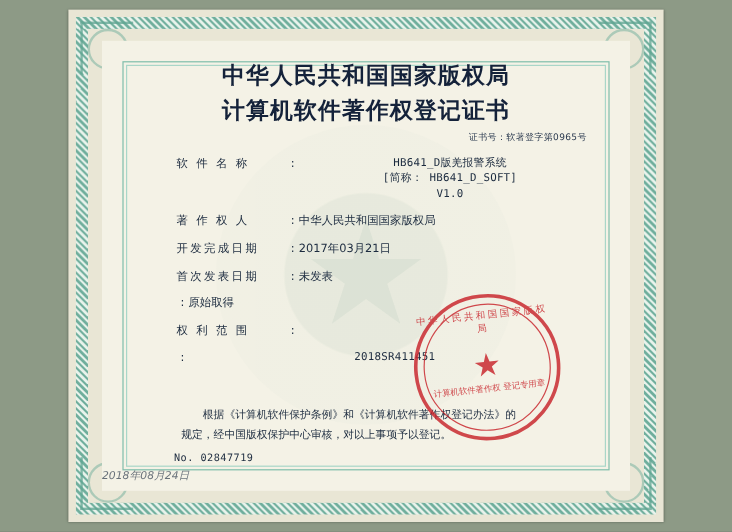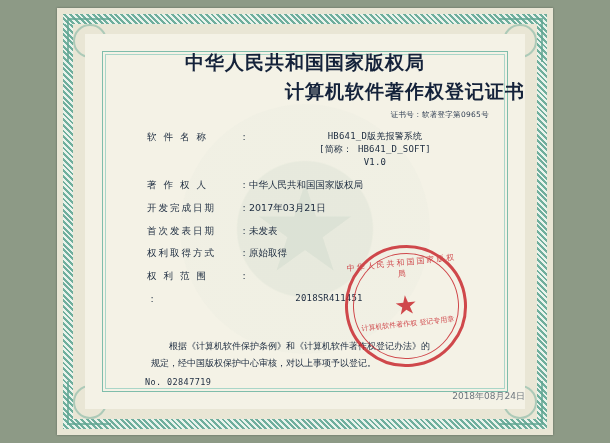--- a/index.html
+++ b/index.html
@@ -127,21 +127,21 @@
     font-size: 19px;
     font-weight: bold;
     color: #14223a;
     letter-spacing: 1px;
   }
   .title2 {
     position: absolute;
     top: 45px;
     left: 0;
     right: 0;
-    text-align: right;
+    text-align: center;
     font-family: "DejaVu Serif", serif;
     font-size: 19px;
     font-weight: bold;
     color: #14223a;
     letter-spacing: 1px;
   }
   .cert-no {
     position: absolute;
     top: 76px;
     right: 36px;
@@ -256,24 +256,25 @@
     font-size: 8.5px;
     color: #1c2b3f;
     font-family: "DejaVu Sans Mono", monospace;
     letter-spacing: 0.4px;
   }
   .footer-date {
     position: absolute;
     left: 0;
     right: 0;
     bottom: 6px;
-    text-align: right;
+    text-align: left;
     font-size: 9px;
     color: #1c2b3f;
     opacity: 0.65;
+    font-style: italic;
   }
 </style>
 </head>
 <body>
 
 <div class="page">
   <div class="cert-outer">
 
     <div class="border-frame"></div>
     <div class="corner tl"></div>
@@ -327,21 +328,20 @@
 
         <div class="row">
           <div class="label">首次发表日期</div>
           <div class="colon">:</div>
           <div class="value">
             <span class="line">未发表</span>
           </div>
         </div>
 
         <div class="row">
-          <div class="label">权利取得方式</div>
           <div class="colon">:</div>
           <div class="value">
             <span class="line">原始取得</span>
           </div>
         </div>
 
         <div class="row">
           <div class="label">权 利 范 围</div>
           <div class="colon">:</div>
         </div>

